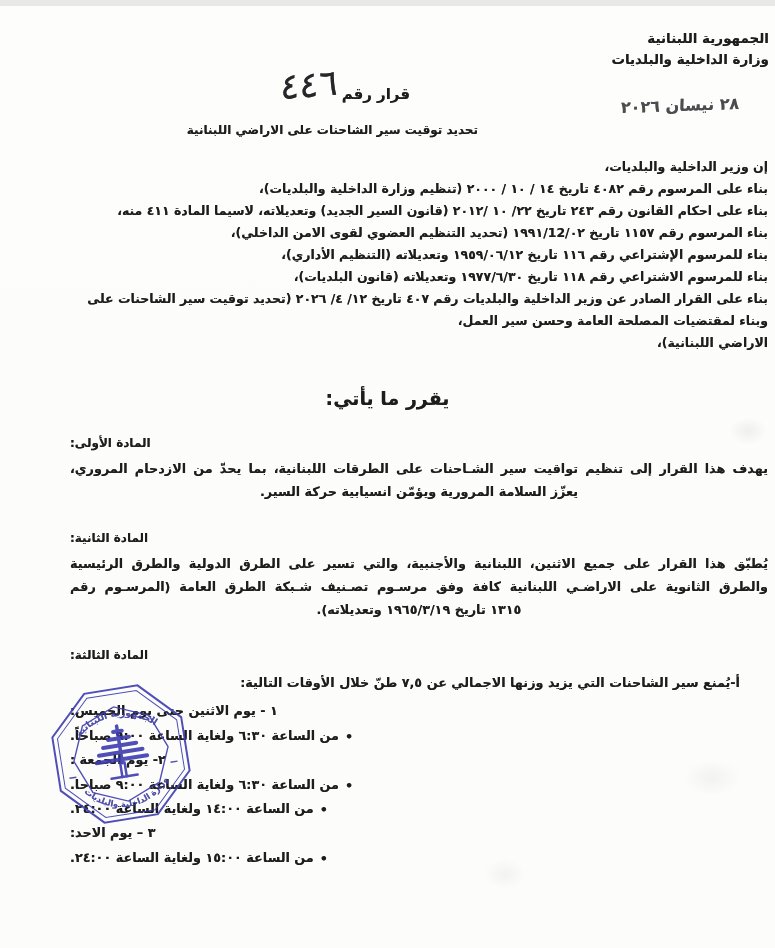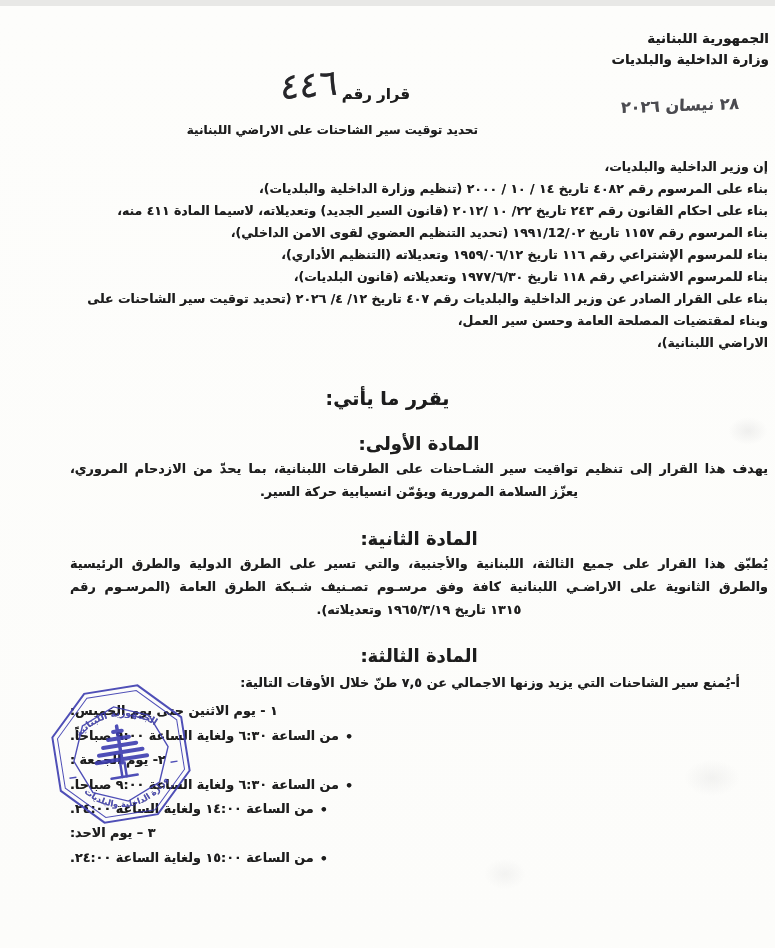--- a/index.html
+++ b/index.html
@@ -28,21 +28,21 @@
 
   .preamble{ position:absolute; top:150px; right:7px; left:60px;
     font-size:12.5px; font-weight:bold; line-height:22px; text-align:right; }
   .preamble .pl{ white-space:nowrap; height:22px; }
 
   .decides{ position:absolute; top:381px; left:0; width:100%;
     text-align:center; font-weight:bold; font-size:19px; }
 
   .article{ position:absolute; right:7px; left:70px; font-size:12.8px;
     font-weight:bold; line-height:23px; }
-  .article .title{ text-align:center; font-size:18px; margin-bottom:2px; }
+  .article .title{ text-align:left; font-size:12px; margin-bottom:2px; }
   .ln-just{ text-align:justify; text-align-last:justify; }
   .ln-center{ text-align:center; }
 
   .art3 .intro{ text-align:right; padding-left:0; padding-right:28px; margin-top:4px; height:28px; }
   .sched-label{ text-align:left; height:25px; }
   .bullet-row{ text-align:left; height:24px; }
   .bullet-glyph{ display:inline-block; margin-left:6px; transform:translateY(1px); }
 
   .seal{ position:absolute; left:46px; top:672px; width:150px; height:152px;
     transform:rotate(-9deg); opacity:.9; }
@@ -79,21 +79,21 @@
   <div class="decides">يقرر ما يأتي:</div>
 
   <div class="article" style="top:426px;">
     <div class="title">المادة الأولى:</div>
     <div class="ln-just">يهدف هذا القرار إلى تنظيم تواقيت سير الشـاحنات على الطرقات اللبنانية، بما يحدّ من الازدحام المروري،</div>
     <div class="ln-center">يعزّز السلامة المرورية ويؤمّن انسيابية حركة السير.</div>
   </div>
 
   <div class="article" style="top:521px;">
     <div class="title">المادة الثانية:</div>
-    <div class="ln-just">يُطبّق هذا القرار على جميع الثالثة، اللبنانية والأجنبية، والتي تسير على الطرق الدولية والطرق الرئيسية</div>
+    <div class="ln-just">يُطبّق هذا القرار على جميع الاثنين، اللبنانية والأجنبية، والتي تسير على الطرق الدولية والطرق الرئيسية</div>
     <div class="ln-just">والطرق الثانوية على الاراضـي اللبنانية كافة وفق مرسـوم تصـنيف شـبكة الطرق العامة (المرسـوم رقم</div>
     <div class="ln-center">١٣١٥ تاريخ ١٩٦٥/٣/١٩ وتعديلاته).</div>
   </div>
 
   <div class="article art3" style="top:638px;">
     <div class="title">المادة الثالثة:</div>
     <div class="intro">أ-يُمنع سير الشاحنات التي يزيد وزنها الاجمالي عن ٧,٥ طنّ خلال الأوقات التالية:</div>
 
     <div class="sched-label" style="padding-right:150px;">١ - يوم الاثنين حتى يوم الخميس:</div>
     <div class="bullet-row" style="padding-right:176px;">

